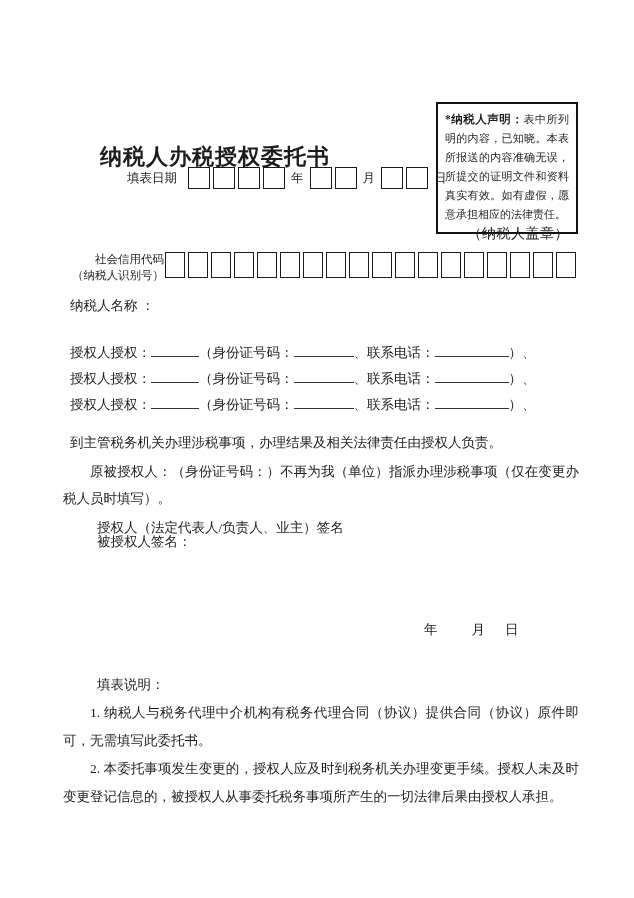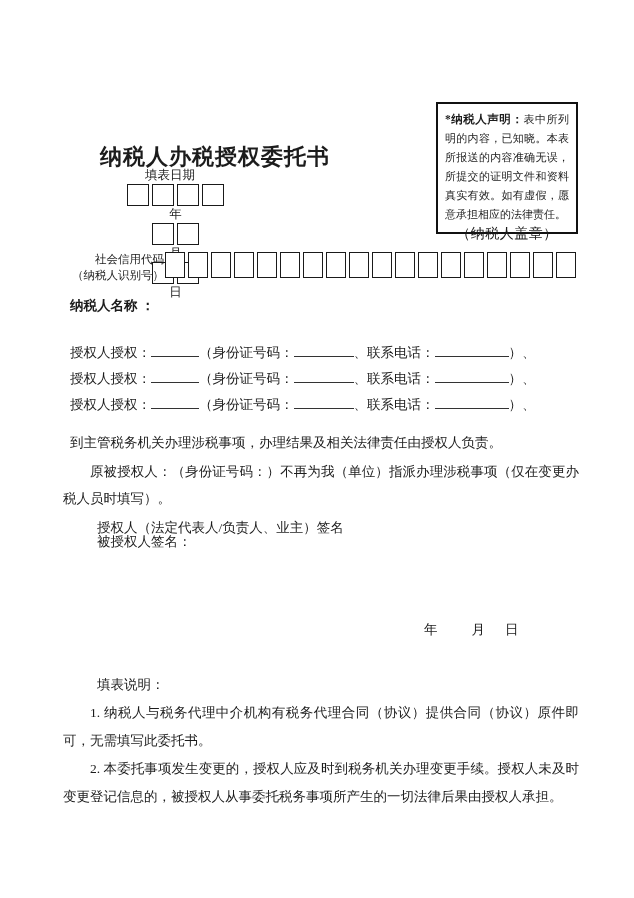--- a/index.html
+++ b/index.html
@@ -18,41 +18,40 @@
     position: absolute;
     left: 436px; top: 102px;
     width: 142px; height: 132px;
     box-sizing: border-box;
     border: 2px solid #111;
     padding: 6px 7px 3px 7px;
     background: #fff;
   }
   .decl-text { margin: 0; font-size: 11px; line-height: 19px; text-align: justify; }
   .decl-text b { font-weight: bold; font-size: 11.5px; }
-  .decl-seal { text-align: center; font-size: 14px; margin-top: 1px; letter-spacing: 0.5px; }
+  .decl-seal { text-align: right; font-size: 14px; margin-top: 1px; letter-spacing: 0.5px; }
 
   
   .title {
     position: absolute;
     left: 0; right: 204px; top: 126px;
     margin: 16px;
     text-align: center;
     font-size: 22px;
     font-weight: bold;
     letter-spacing: 1px;
   }
 
   
   .date-row {
     position: absolute;
     left: 127px; top: 167px;
     display: flex;
     align-items: center;
     font-size: 12.5px;
-    flex-direction: column;
   }
   .date-label { margin-right: 11px; }
   .unit { margin: 0 6px; }
   .boxes { display: inline-flex; gap: 3px; }
   .box {
     display: inline-block;
     box-sizing: border-box;
     border: 1.5px solid #1a1a1a;
     background: #fff;
   }
@@ -69,21 +68,21 @@
     white-space: nowrap;
   }
   .tid-boxes {
     position: absolute;
     left: 165px; top: 252px;
   }
   .tid-boxes .box { width: 20px; height: 26px; }
 
   .body-text { font-size: 13.5px; }
 
-  .tname { position: absolute; left: 70px; top: 297px; font-weight: bold; }
+  .tname { position: absolute; left: 70px; top: 297px; }
 
   .auth-line {
     position: absolute;
     left: 70px;
     line-height: 20px;
     white-space: nowrap;
   }
   .auth-1 { top: 343px; }
   .auth-2 { top: 369px; }
   .auth-3 { top: 395px; }

